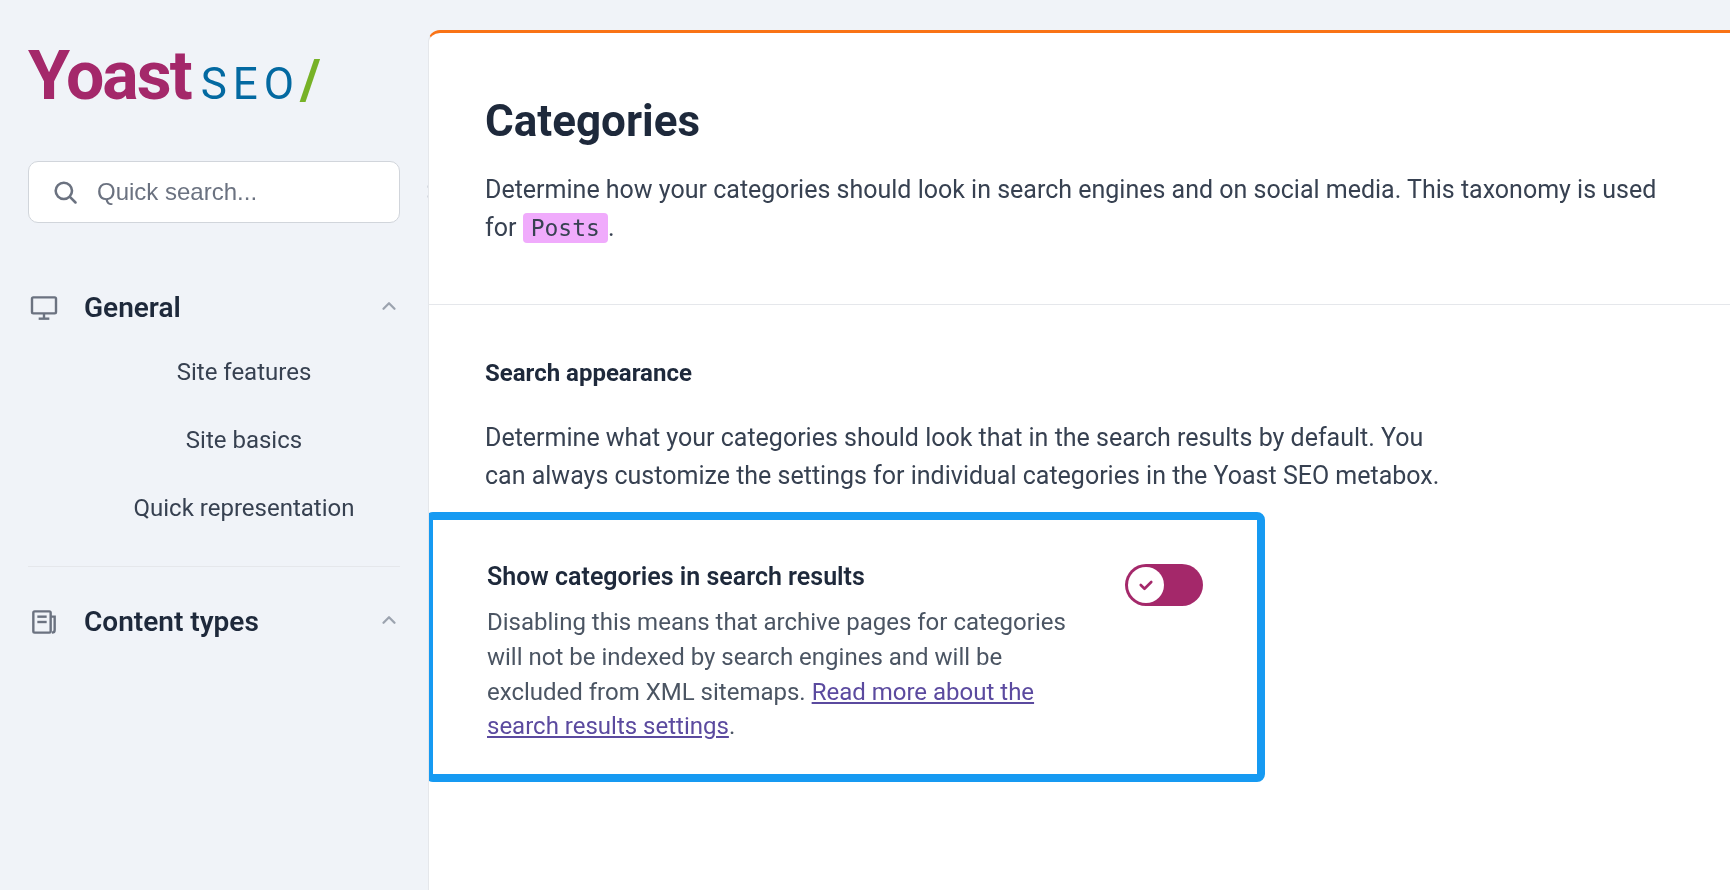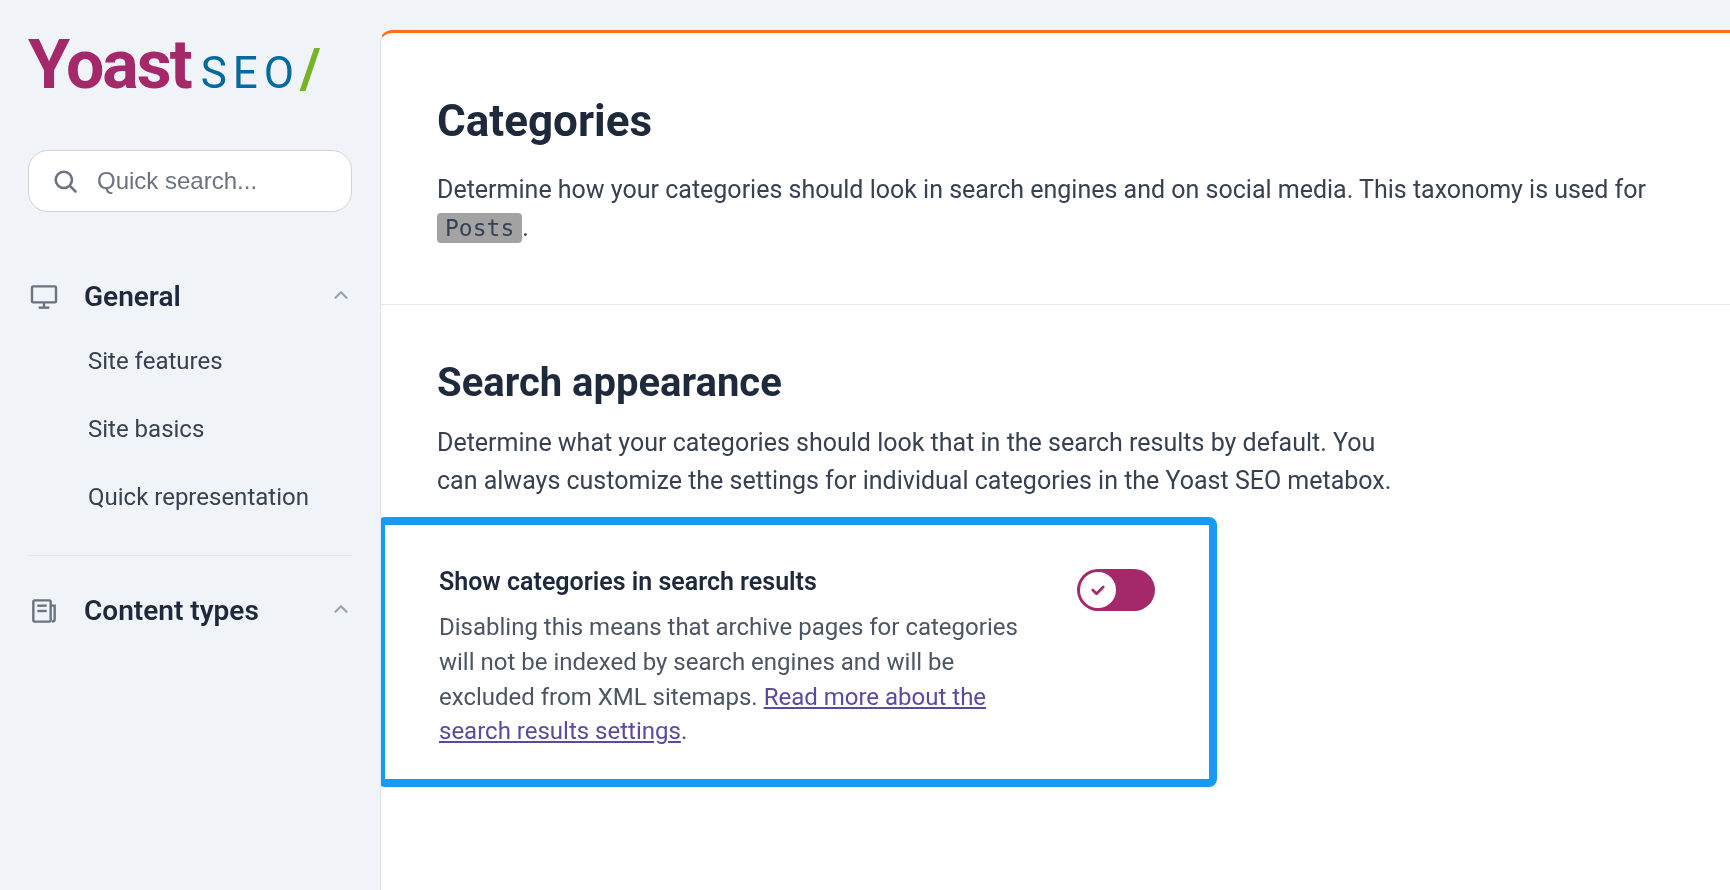--- a/index.html
+++ b/index.html
@@ -13,22 +13,22 @@
       color: #1e293b;
       width: 1730px;
       height: 890px;
       overflow: hidden;
     }
     .app {
       display: flex;
       height: 100%;
     }
     .sidebar {
-      width: 380px;
-      padding: 31px 28px 0 28px;
+      width: 428px;
+      padding: 42px 28px 0 28px;
       flex-shrink: 0;
     }
     .logo {
       display: flex;
       align-items: baseline;
       gap: 10px;
       margin-bottom: 48px;
     }
     .logo-yoast {
       font-size: 68px;
@@ -46,21 +46,21 @@
     .logo-slash {
       font-size: 56px;
       font-weight: 700;
       color: #77b227;
     }
     .search-box {
       display: flex;
       align-items: center;
       background: #fff;
       border: 1px solid #d1d5db;
-      border-radius: 20px;
+      border-radius: 10px;
       padding: 14px 22px;
       gap: 18px;
       margin-bottom: 54px;
     }
     .search-box input {
       flex: 1;
       border: none;
       outline: none;
       font-size: 24px;
       color: #6b7280;
@@ -95,20 +95,21 @@
       display: flex;
       align-items: center;
       justify-content: center;
       color: #6b7280;
     }
     .chevron {
       color: #9ca3af;
     }
     .nav-items {
       padding-left: 60px;
+      text-align: center;
     }
     .nav-item {
       padding: 20px 0;
       font-size: 24px;
       color: #374151;
       cursor: pointer;
     }
     .divider {
       border: none;
       border-top: 1px solid #e5e7eb;
@@ -132,36 +133,36 @@
       color: #1e293b;
       margin-bottom: 24px;
     }
     .page-desc {
       font-size: 25px;
       color: #374151;
       line-height: 1.5;
       margin-bottom: 58px;
     }
     .code-chip {
-      background: #a3a3a3;
+      background: #f0abfc;
       padding: 2px 8px;
       border-radius: 4px;
       font-family: ui-monospace, SFMono-Regular, Menlo, monospace;
       font-size: 23px;
     }
     .section-divider {
       border: none;
       border-top: 1px solid #e5e7eb;
       margin: 0 -56px 54px -56px;
     }
     .section-title {
-      font-size: 40px;
+      font-size: 24px;
       font-weight: 700;
       color: #1e293b;
-      margin-bottom: 18px;
+      margin-bottom: 32px;
     }
     .section-desc {
       font-size: 25px;
       color: #374151;
       line-height: 1.5;
       margin-bottom: 18px;
       max-width: 960px;
     }
     .highlight-box {
       border: 8px solid #169af2;

